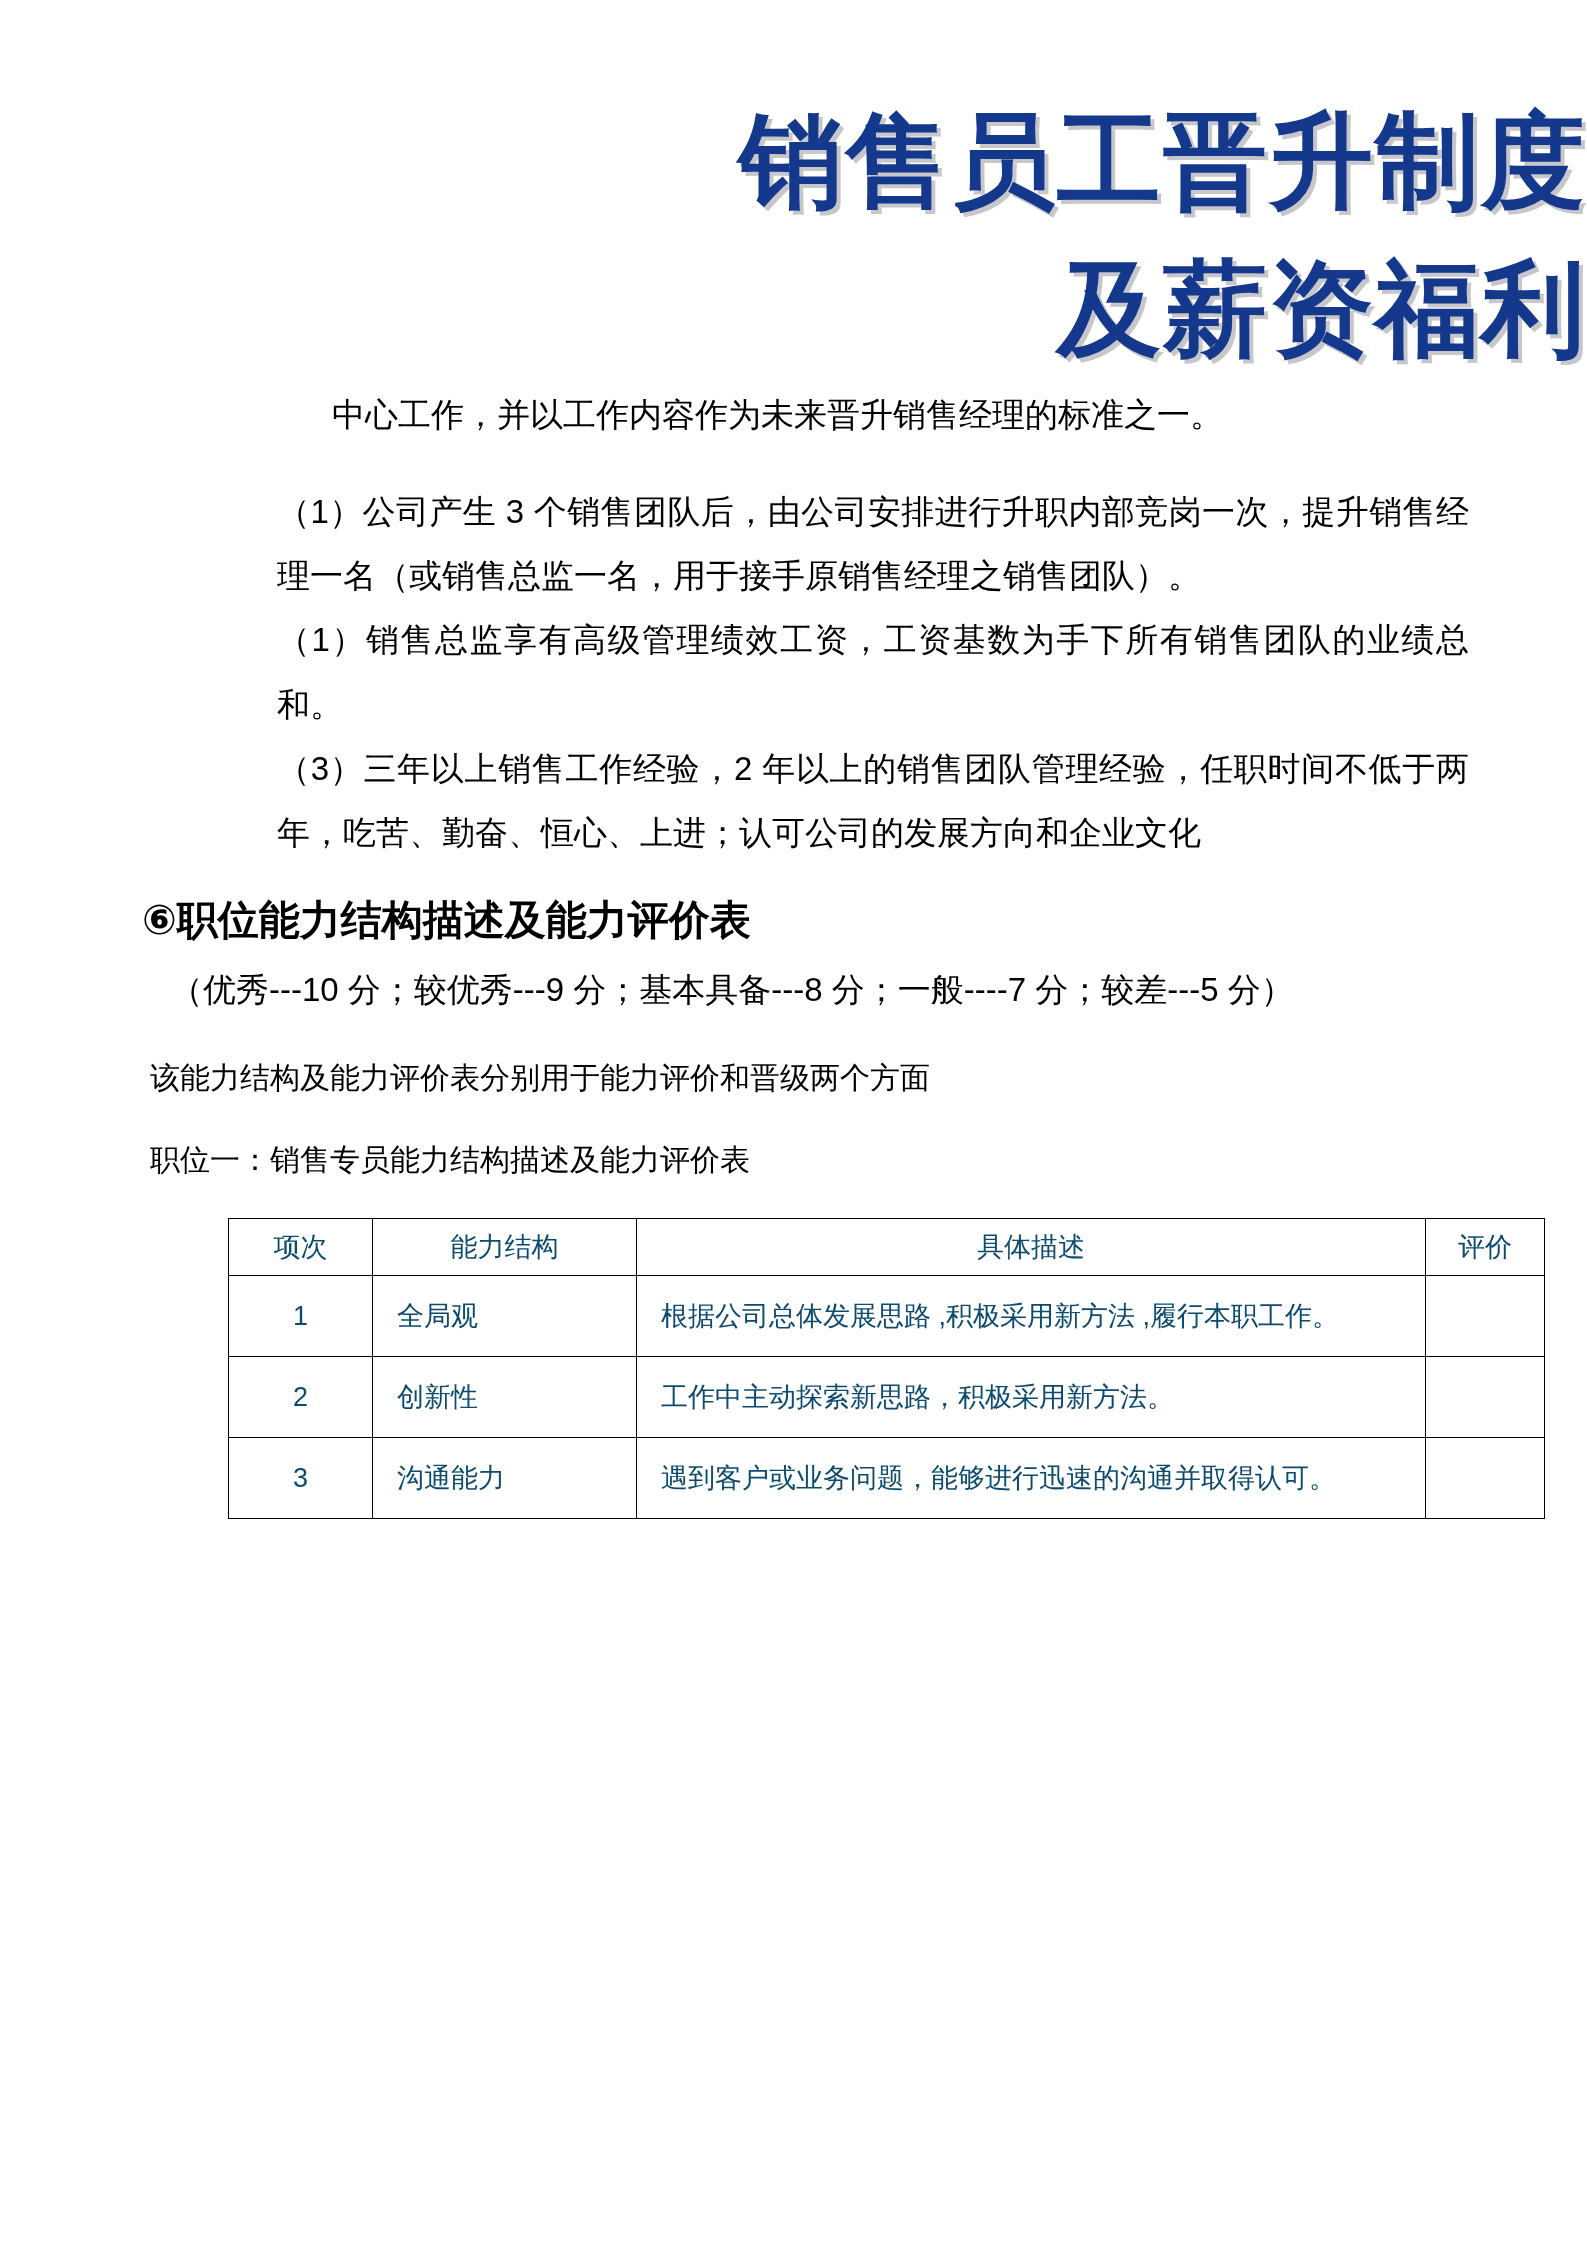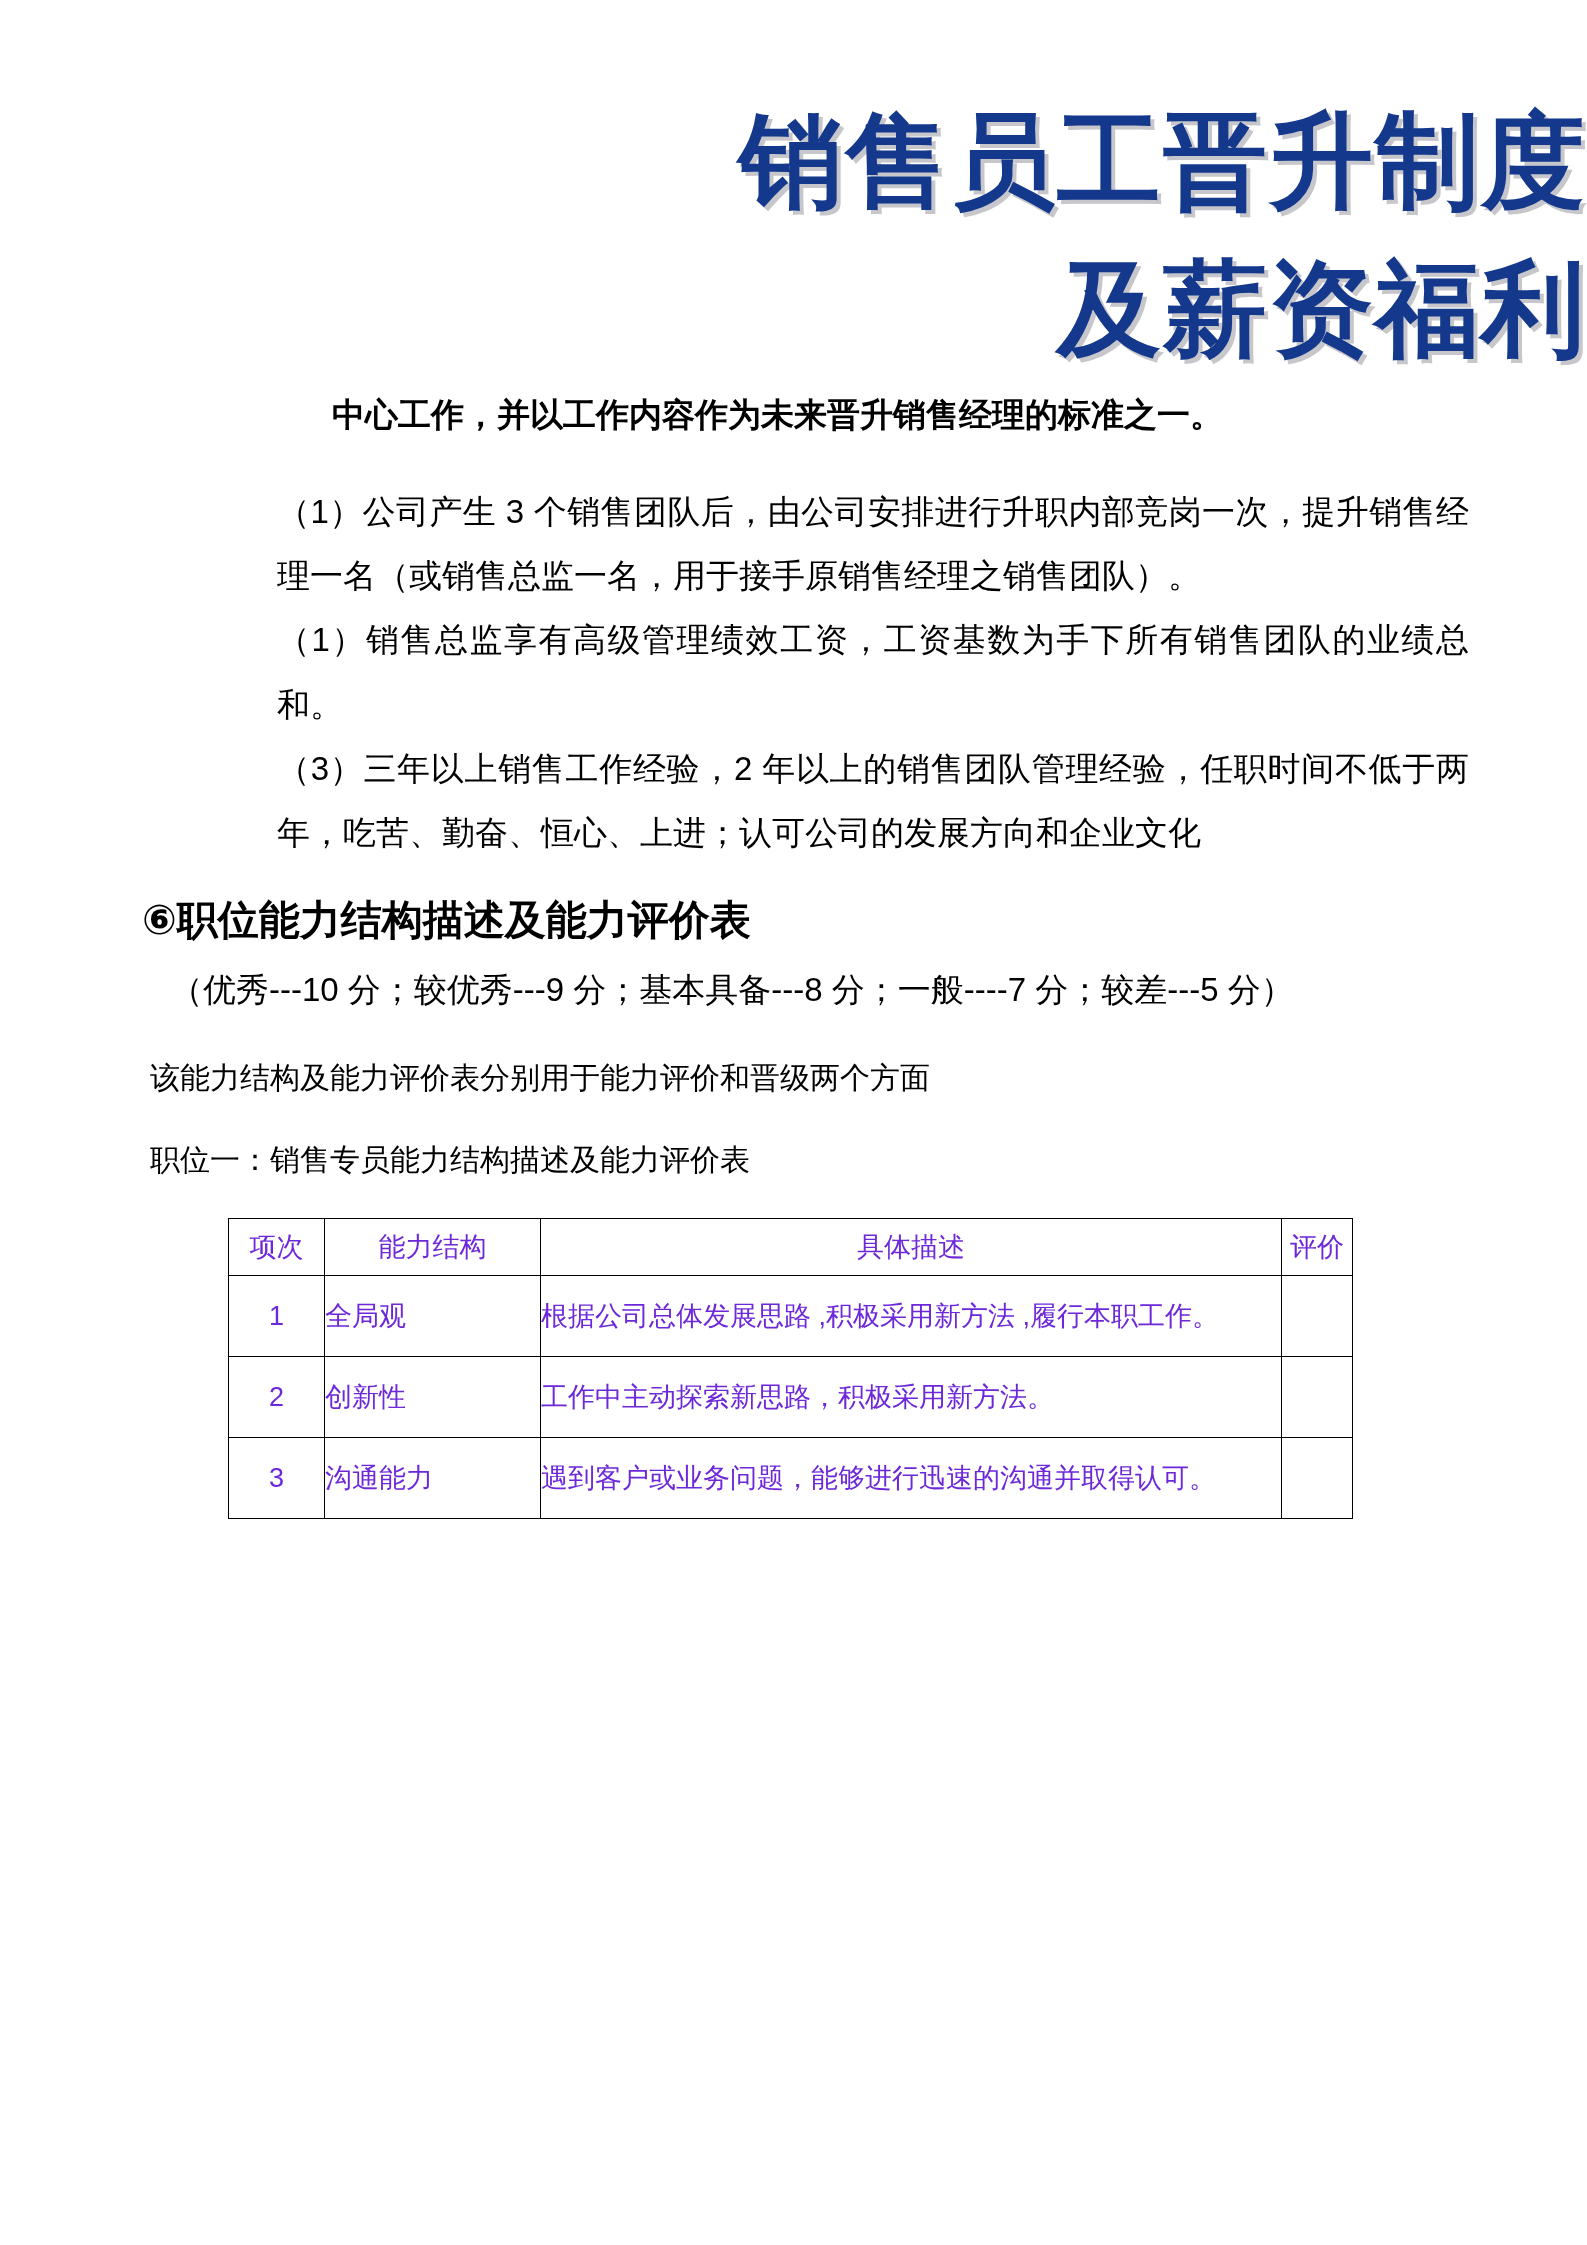--- a/index.html
+++ b/index.html
@@ -38,21 +38,21 @@
 
   
   .body-wrap {
     padding: 0 118px 0 132px;
   }
   p.para {
     margin: 0;
     font-size: 33px;
     line-height: 1.95;
     color: #000;
-    font-weight: 700;
+    font-weight: 400;
     text-align: justify;
     text-justify: inter-ideograph;
   }
   
   .para-cont {
     text-indent: 0;
     padding-left: 200px;
     margin-bottom: 12px;
   }
   .heading-num {
@@ -102,22 +102,22 @@
   table.cap-table {
     border-collapse: collapse;
     width: 1120px;
     table-layout: fixed;
   }
   table.cap-table th,
   table.cap-table td {
     border: 1.6px solid #000000;
     font-weight: 400;
     font-size: 27px;
-    color: #6d28d9;
-    padding: 0 0;
+    color: #0c4a6e;
+    padding: 0 24px;
     vertical-align: middle;
   }
   table.cap-table thead th {
     height: 56px;
     text-align: center;
   }
   table.cap-table tbody td {
     height: 80px;
   }
   .col-idx   { width: 95px;  text-align: center; }

